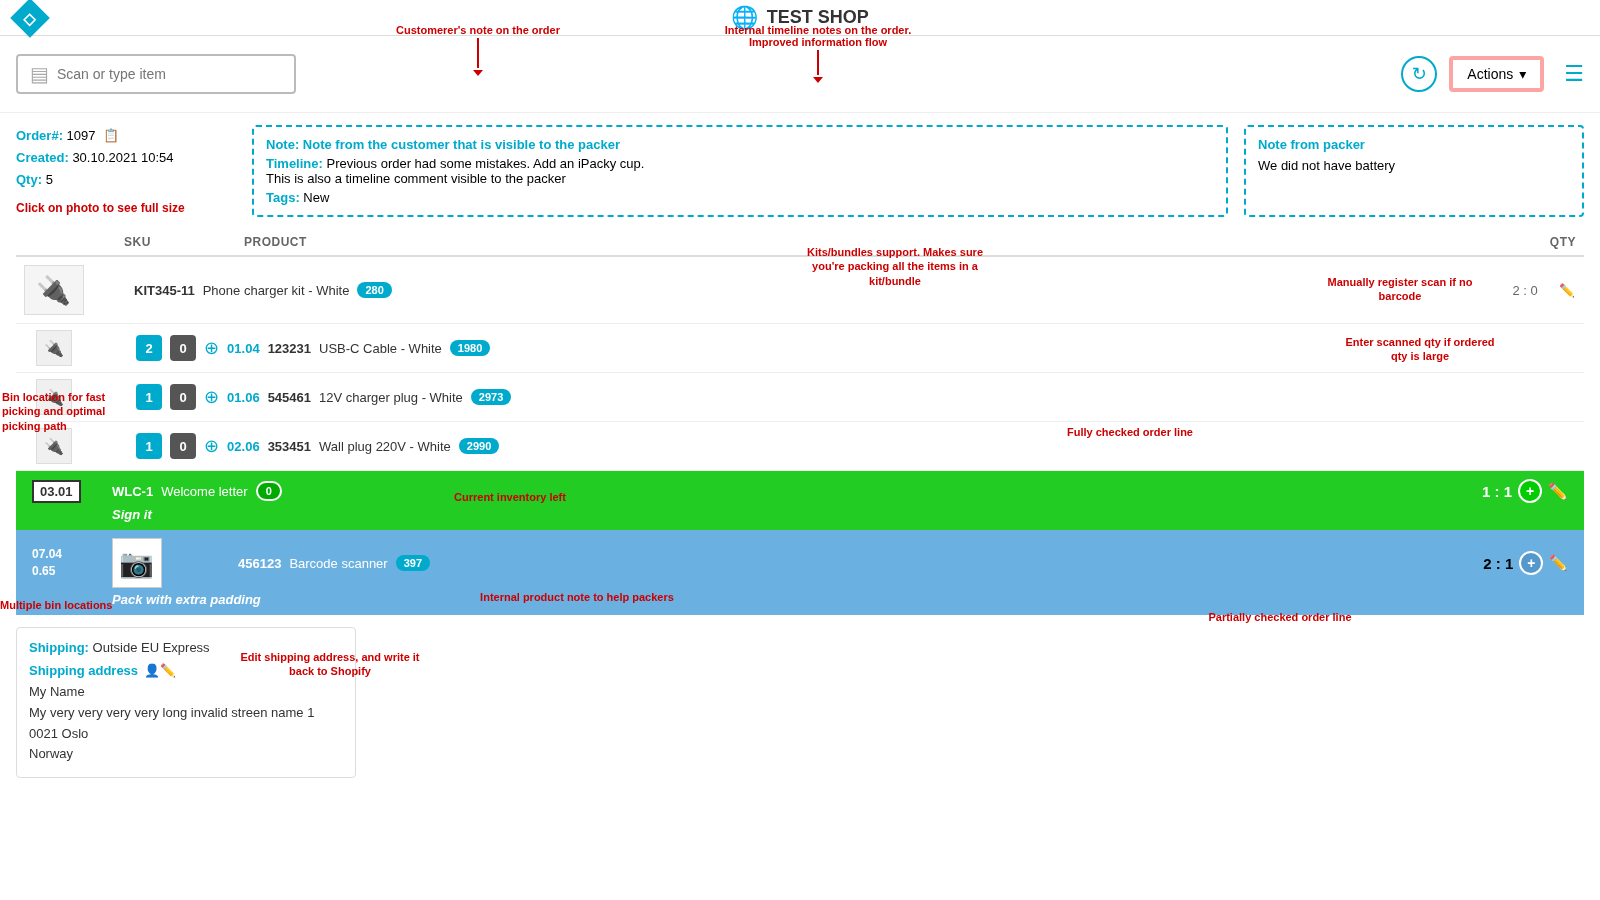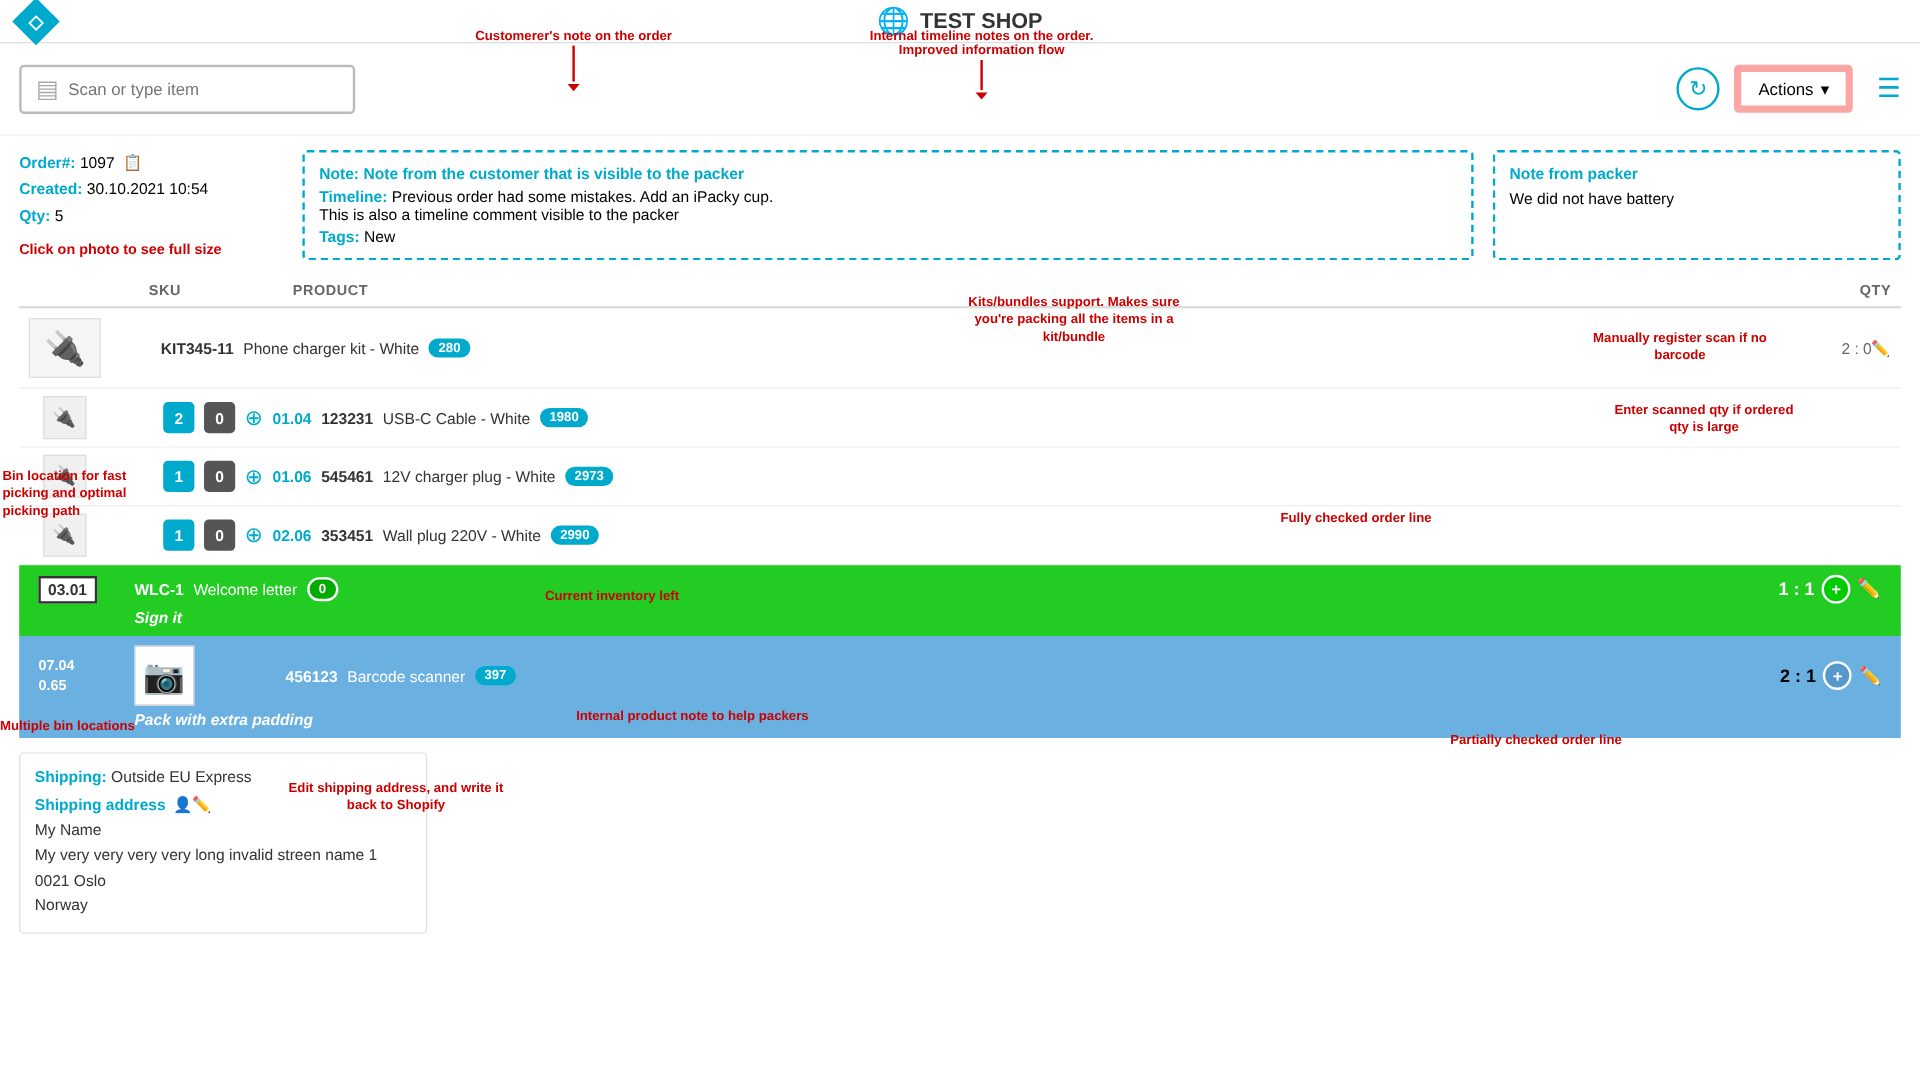--- a/index.html
+++ b/index.html
@@ -62,21 +62,21 @@
       width: 36px; height: 36px;
       border: 2px solid #00aacc;
       border-radius: 50%;
       display: flex; align-items: center; justify-content: center;
       cursor: pointer;
       margin-left: auto;
       color: #00aacc;
       font-size: 18px;
     }
     .actions-btn {
-      border: 6px solid #fca5a5;
+      border: 4px solid #fca5a5;
       border-radius: 4px;
       padding: 6px 14px;
       cursor: pointer;
       display: flex;
       align-items: center;
       gap: 6px;
       font-size: 14px;
       background: #fff;
     }
     .hamburger-btn {
@@ -172,21 +172,21 @@
       font-size: 11px;
       font-weight: bold;
     }
     .qty-display {
       text-align: right;
       font-size: 13px;
       color: #666;
       display: flex;
       align-items: center;
       justify-content: flex-end;
-      gap: 0;
+      gap: 22px;
     }
 
     
     .sub-item-row {
       display: grid;
       grid-template-columns: 100px 1fr 120px;
       align-items: center;
       padding: 6px 8px 6px 20px;
       border-bottom: 1px solid #eee;
     }

